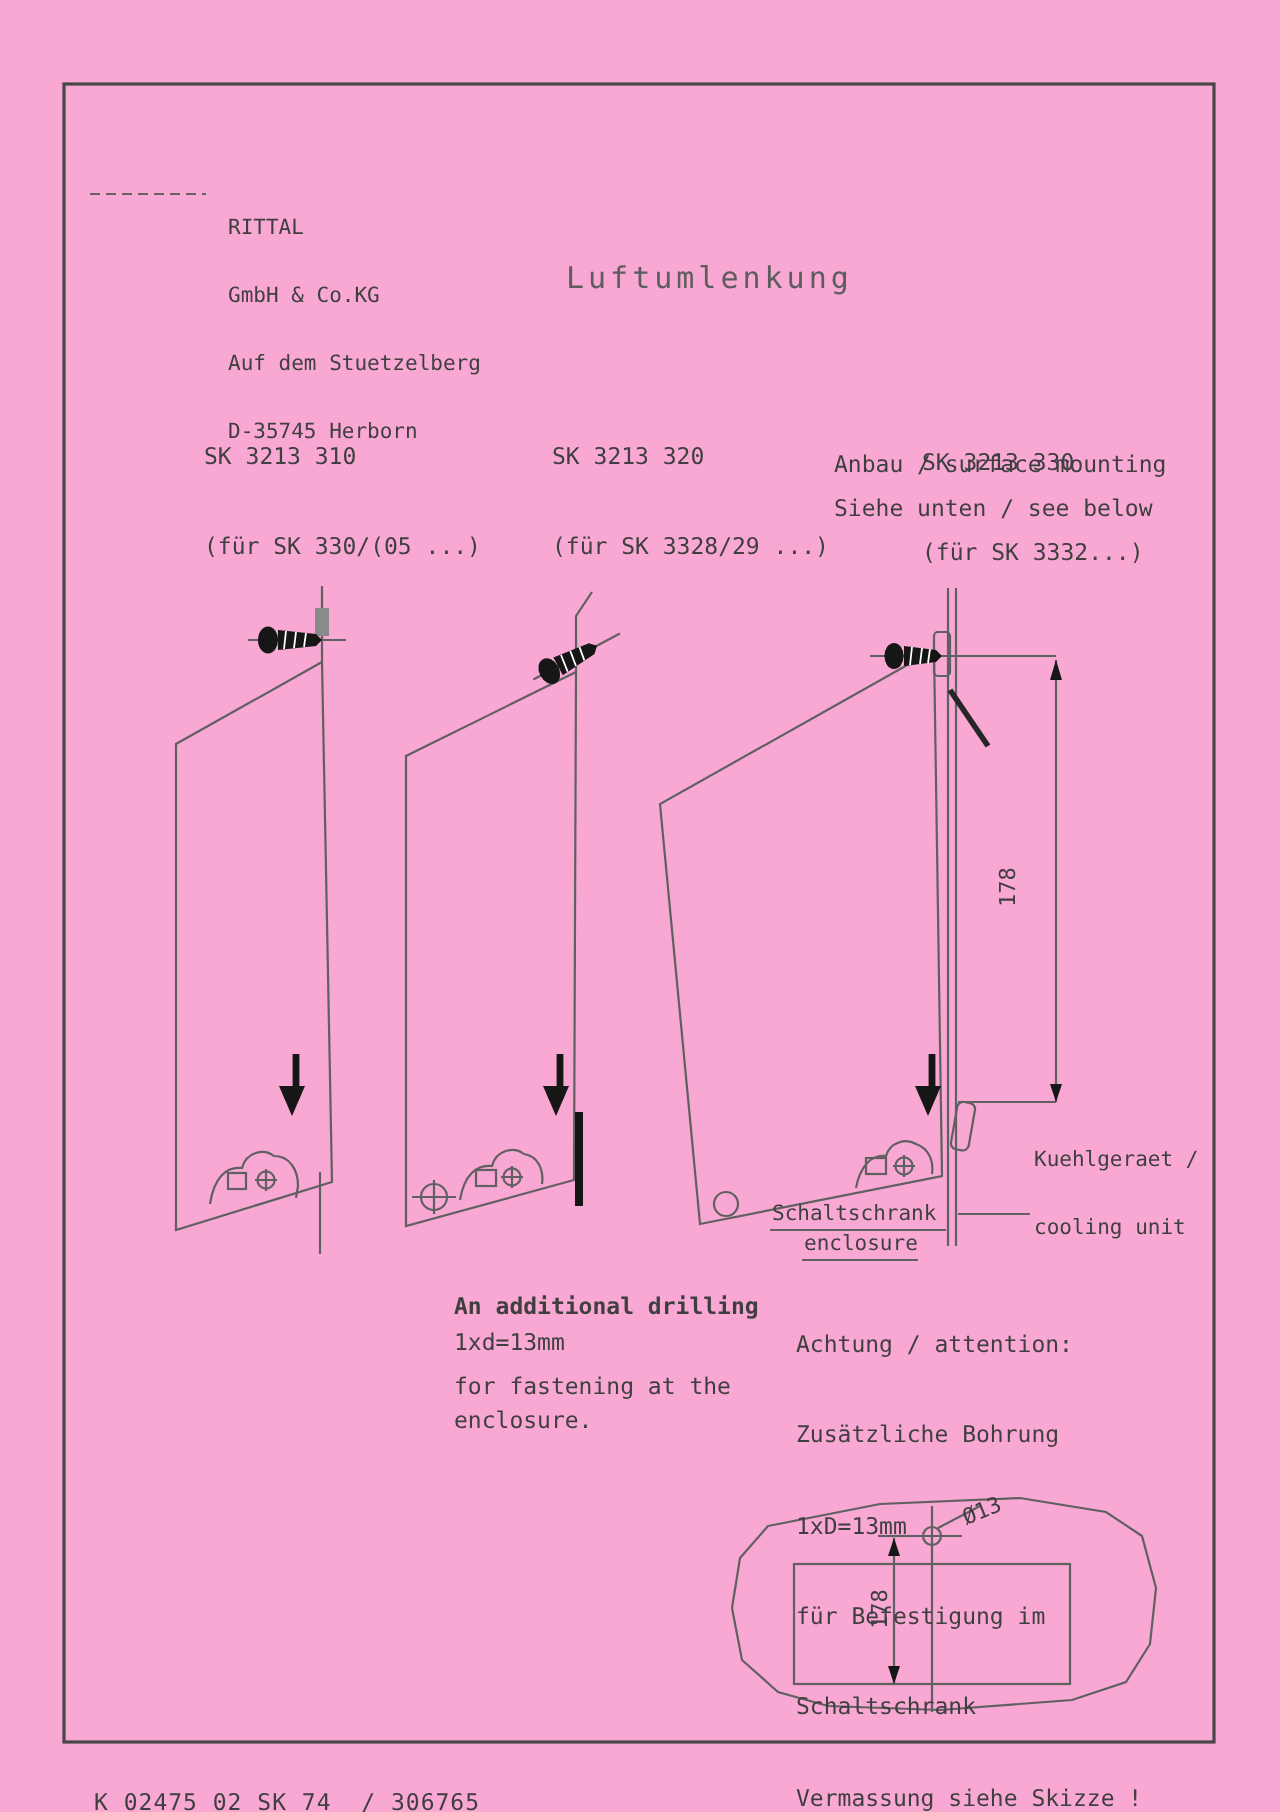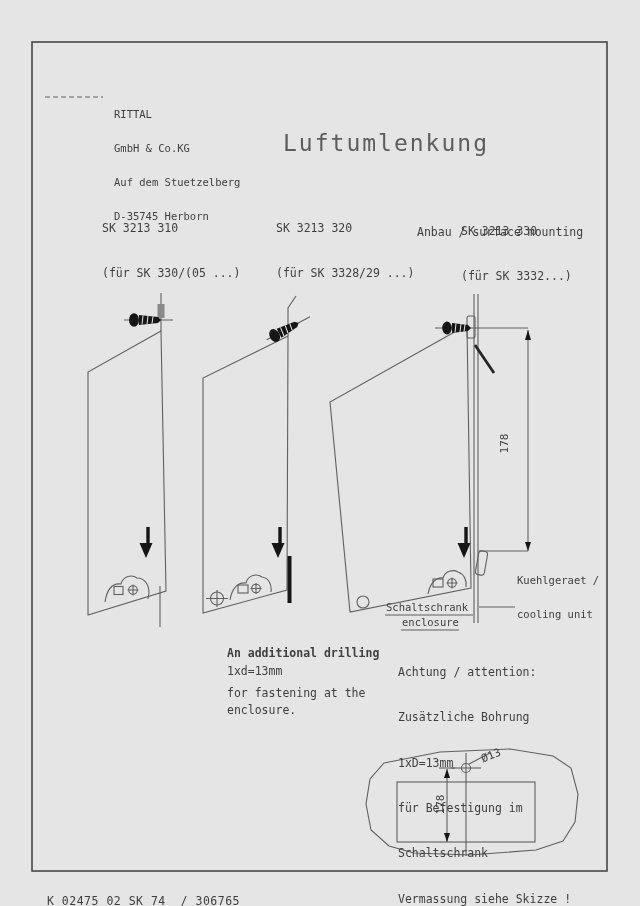--- a/index.html
+++ b/index.html
@@ -1,23 +1,23 @@
 <!DOCTYPE html>
 <html><head>
 <meta charset="utf-8">
 <style>
   html,body{margin:0;padding:0;background:#ffffff;}
   .page{
-    position:relative;width:640px;height:906px;background:#e5e5e5;overflow:hidden;
+    position:relative;width:640px;height:906px;background:#f9a8d4;overflow:hidden;
     font-family:"DejaVu Sans Mono",monospace;color:#3f3f3f;
   }
   .t{position:absolute;white-space:pre;}
   .s10{font-size:10.5px;line-height:11.4px;}
   .s11{font-size:11.5px;line-height:15.1px;}
-  .title{font-size:23px;letter-spacing:2px;color:#5d5d5d;font-weight:400;text-align:center;}
+  .title{font-size:15px;letter-spacing:2px;color:#5d5d5d;font-weight:400;text-align:center;}
   .rot-90{transform:rotate(-90deg);transform-origin:center;font-size:11px;}
   .rot-dia{transform:rotate(-22deg);transform-origin:center;font-size:11px;}
   svg.linework{position:absolute;left:0;top:0;}
   .ln{stroke:#606060;stroke-width:1.1;fill:none;}
   .lnk{stroke:#474747;stroke-width:1.6;fill:none;}
   .blk{fill:#161616;stroke:none;}
   .thr{stroke:#ffffff;stroke-width:0.9;fill:none;}
 </style>
 </head>
 <body>
@@ -161,20 +161,21 @@
   </div>
   <div class="t s11" style="left:276px;top:191px;">
     <div>SK 3213 320</div>
     <div>(für SK 3328/29 ...)</div>
   </div>
   <div class="t s11" style="left:461px;top:194px;">
     <div>SK 3213 330</div>
     <div>(für SK 3332...)</div>
   </div>
   <div class="t s11" style="left:417px;top:225px;">Anbau / surface mounting</div>
+  <div class="t s11" style="left:417px;top:247px;">Siehe unten / see below</div>
 
   <div class="t s11" style="left:227px;top:646px;font-weight:bold;">An additional drilling</div>
   <div class="t s11" style="left:227px;top:664px;">1xd=13mm</div>
   <div class="t s11" style="left:227px;top:686px;">for fastening at the</div>
   <div class="t s11" style="left:227px;top:703px;">enclosure.</div>
 
   <div class="t s11" style="left:398px;top:635px;">
     <div>Achtung / attention:</div>
     <div>Zusätzliche Bohrung</div>
     <div>1xD=13mm</div>

